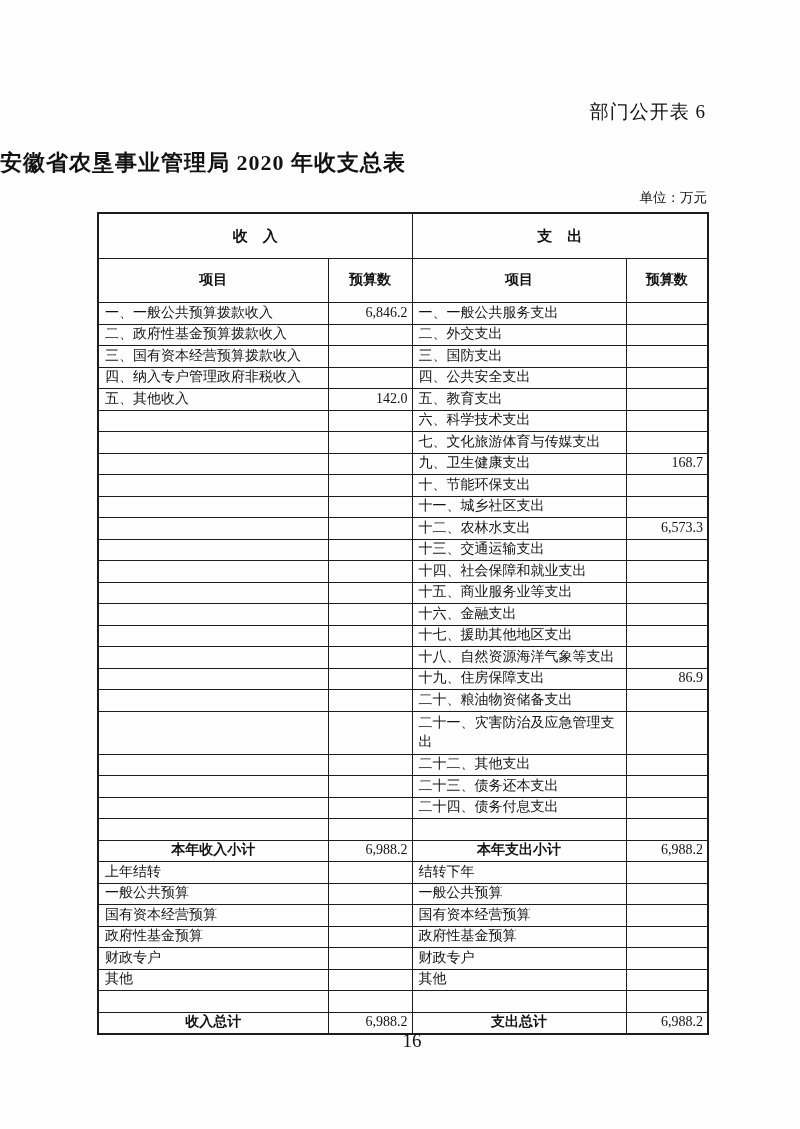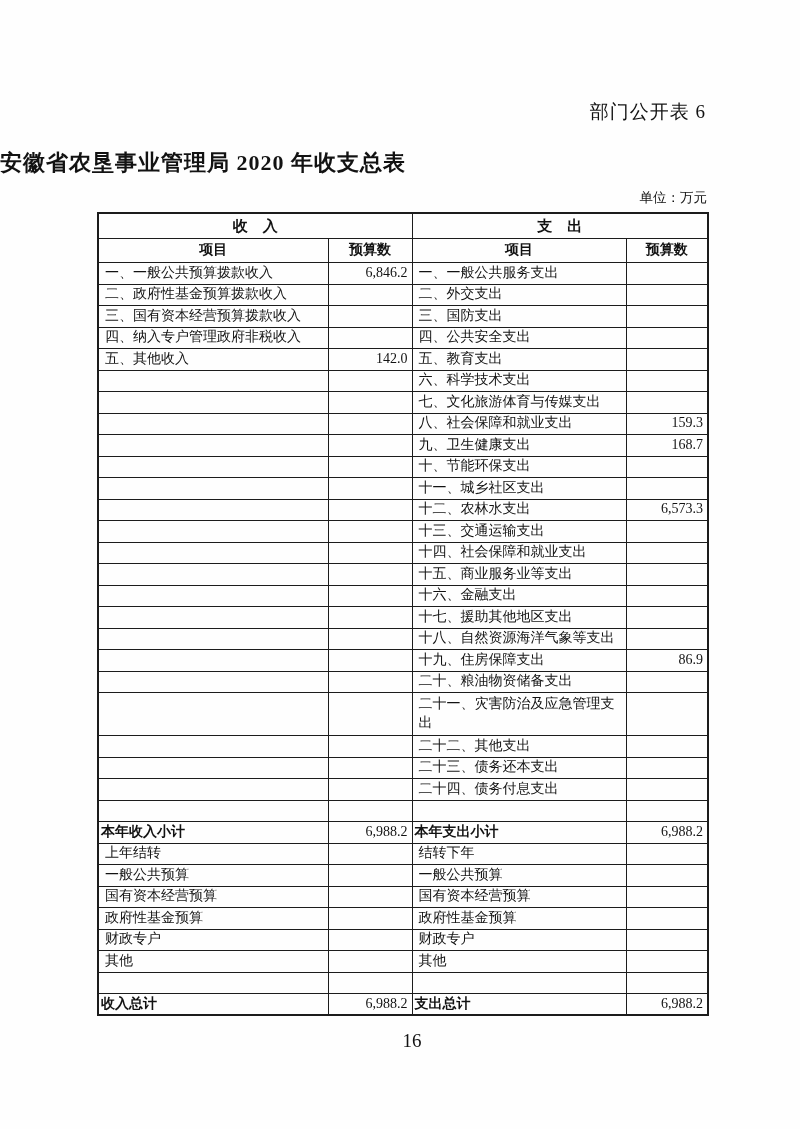--- a/index.html
+++ b/index.html
@@ -25,30 +25,30 @@
     font-size:13.5px;
   }
   table.summary-table {
     position:absolute; left:97px; top:212px;
     width:610px;
     border-collapse:collapse; table-layout:fixed;
     font-size:14px;
     border:2px solid #1c1c1c;
   }
   .summary-table td { border:1px solid #1c1c1c; line-height:1.35; overflow:hidden; }
-  thead td { font-weight:bold; text-align:center; padding:2px; }
+  thead td { font-weight:bold; text-align:center; padding:12px; }
   tr.hrow1 { height:22px; }
   tr.hrow1 td { font-size:15px; }
   tr.hrow2 { height:23px; }
   tbody tr { height:21.5px;border-radius:8px; }
   tbody tr.tall { height:43px; }
   td.item { text-align:left; padding:0 3px 0 6px; }
   td.val  { text-align:right; padding:0 4px 0 2px; }
   td.item.indent { }
-  td.item.cbold { text-align:left; font-weight:bold; padding:0 2px;margin-left:27px; }
+  td.item.cbold { text-align:center; font-weight:bold; padding:0 2px;margin-left:27px; }
   .page-number {
     position:absolute; top:1030px; left:412px;
     transform:translateX(-50%);
     font-size:19px;
   }
 </style>
 </head>
 <body>
 
 <div class="page">
@@ -117,26 +117,20 @@
         </tr>
         <tr>
           <td class="item"></td>
           <td class="val"></td>
           <td class="item">七、文化旅游体育与传媒支出</td>
           <td class="val"></td>
         </tr>
         <tr>
           <td class="item"></td>
           <td class="val"></td>
-          <td class="item">八、社会保障和就业支出</td>
-          <td class="val">159.3</td>
-        </tr>
-        <tr>
-          <td class="item"></td>
-          <td class="val"></td>
           <td class="item">九、卫生健康支出</td>
           <td class="val">168.7</td>
         </tr>
         <tr>
           <td class="item"></td>
           <td class="val"></td>
           <td class="item">十、节能环保支出</td>
           <td class="val"></td>
         </tr>
         <tr>

